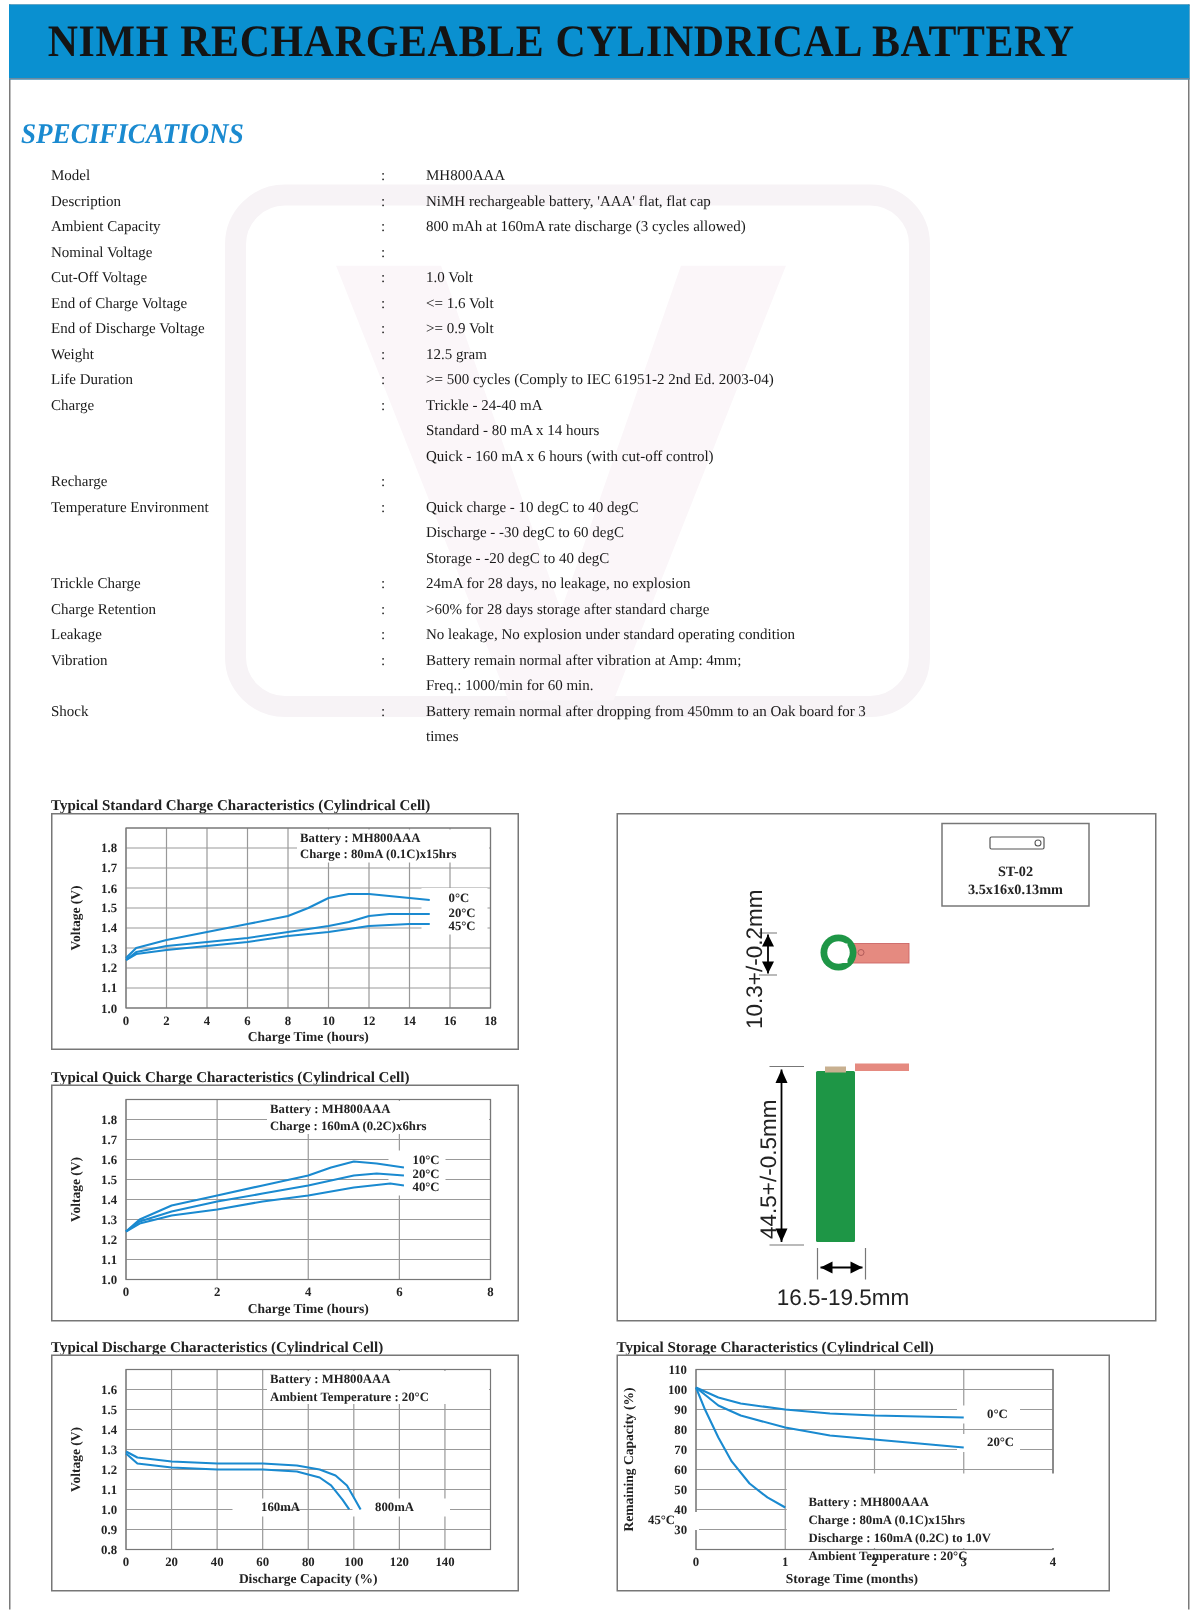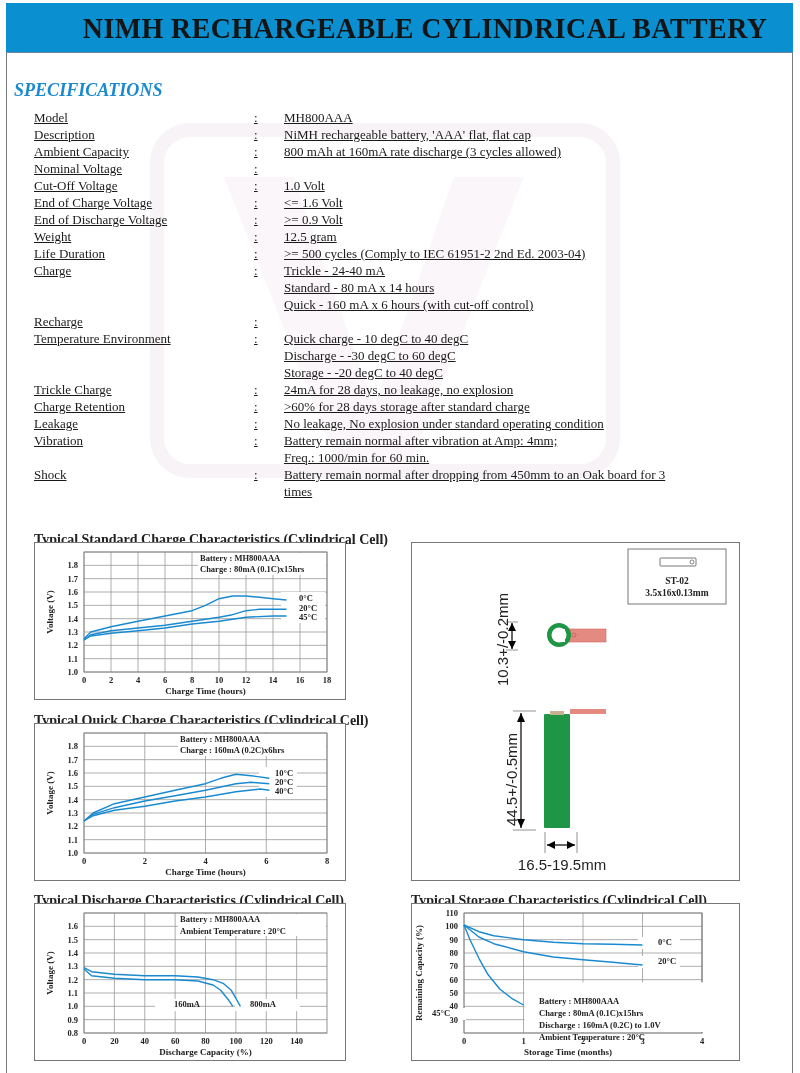--- a/index.html
+++ b/index.html
@@ -1,28 +1,28 @@
 <!DOCTYPE html>
 <html><head>
 <meta charset="utf-8">
 <style>
   html,body{margin:0;padding:0;background:#fff;}
   body{width:800px;height:1073px;position:relative;overflow:hidden;font-family:"Liberation Serif","DejaVu Serif",serif;color:#1a1a1a;}
   .page-border{position:absolute;left:6px;top:3px;width:787px;height:1080px;border:1px solid #7a7a7a;border-bottom:none;box-sizing:border-box;}
-  .header{position:absolute;left:6px;top:3px;width:787px;height:50px;background:#0a90d0;border-bottom:1px solid #6a8aa0;box-sizing:border-box;display:flex;align-items:center;justify-content:flex-end;}
+  .header{position:absolute;left:6px;top:3px;width:787px;height:50px;background:#0a90d0;border-bottom:1px solid #6a8aa0;box-sizing:border-box;display:flex;align-items:center;justify-content:flex-start;}
   .header h1{margin:0;font-family:"Liberation Serif",serif;font-weight:bold;font-size:30px;letter-spacing:0.5px;color:#141414;transform:scaleX(0.93);white-space:nowrap;}
   .watermark{position:absolute;left:150px;top:123px;width:470px;height:355px;border:14px solid #f7f3f6;border-radius:40px;box-sizing:border-box;}
   .watermark .v{position:absolute;left:60px;top:40px;width:300px;height:290px;}
   .section-title{position:absolute;left:14px;top:79px;font-family:"Liberation Serif",serif;font-style:italic;font-weight:bold;font-size:19px;color:#1a8ad0;transform:scaleX(0.95);transform-origin:left;}
-  .specs{position:absolute;left:34px;top:109px;width:740px;font-size:13px;line-height:17px;text-decoration:underline;}
+  .specs{position:absolute;left:34px;top:109px;width:740px;font-size:10px;line-height:17px;}
   .spec-row{display:flex;}
   .spec-label{width:220px;flex:none;}
   .spec-colon{width:30px;flex:none;}
   .spec-values{flex:1;}
-  .chart-title{position:absolute;font-family:"Liberation Serif",serif;font-weight:bold;font-size:14px;color:#222;white-space:nowrap;}
+  .chart-title{position:absolute;font-family:"Liberation Serif",serif;font-weight:bold;font-size:10px;color:#222;white-space:nowrap;}
   .chart-frame{position:absolute;border:1.5px solid #777;box-sizing:border-box;background:#fff;}
   svg text{font-family:"Liberation Serif",serif;font-weight:bold;}
 </style>
 </head>
 <body>
 
 <div class="page-border"></div>
 
 <div class="header">
   <h1>NIMH RECHARGEABLE CYLINDRICAL BATTERY</h1>
@@ -371,21 +371,21 @@
       <text x="246" y="60" font-size="8.5" text-anchor="start" fill="#222">20°C</text>
       <path d="M52.0,21.0 L58.0,35.7 L66.9,54.3 L75.8,70.3 L87.7,85.0 L99.6,94.3 L111.5,101.0" fill="none" stroke="#1a8ad0" stroke-width="1.4" stroke-linejoin="round"></path>
       <text x="20" y="112" font-size="8.5" text-anchor="start" fill="#222">45°C</text>
       <text x="127" y="100" font-size="8.5" fill="#222">Battery : MH800AAA</text>
       <text x="127" y="112" font-size="8.5" fill="#222">Charge : 80mA (0.1C)x15hrs</text>
       <text x="127" y="124" font-size="8.5" fill="#222">Discharge : 160mA (0.2C) to 1.0V</text>
       <text x="127" y="136" font-size="8.5" fill="#222">Ambient Temperature : 20°C</text>
     </svg>
 </div>
 
-<div class="chart-frame" style="left:411px;top:542px;width:329px;height:339px;">
+<div class="chart-frame" style="left:411px;top:542px;width:360px;height:339px;">
   <svg width="326" height="336" viewBox="0 0 326 336">
 
     <g>
       <rect x="216" y="6" width="98" height="55" fill="#fff" stroke="#777" stroke-width="1"></rect>
       <rect x="248" y="15" width="36" height="8" fill="#fff" stroke="#555" stroke-width="0.8" rx="1"></rect>
       <circle cx="280" cy="19" r="2" fill="none" stroke="#555" stroke-width="0.7"></circle>
       <text id="tabLabel" x="265" y="41" font-size="9.5" text-anchor="middle" fill="#222">ST-02</text>
       <text id="tabDims" x="265" y="53" font-size="9.5" text-anchor="middle" fill="#222">3.5x16x0.13mm</text>
     </g>
 

